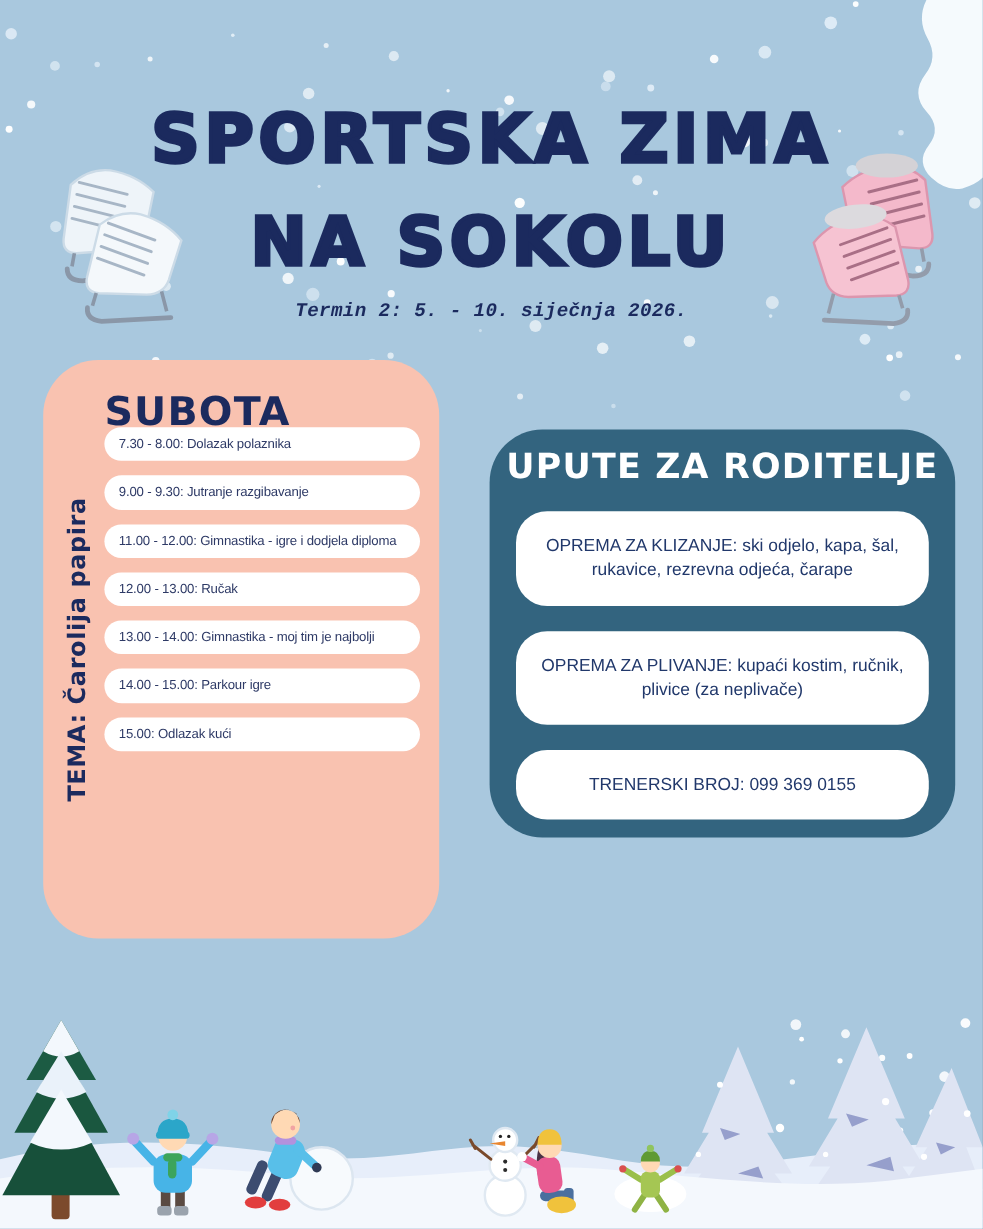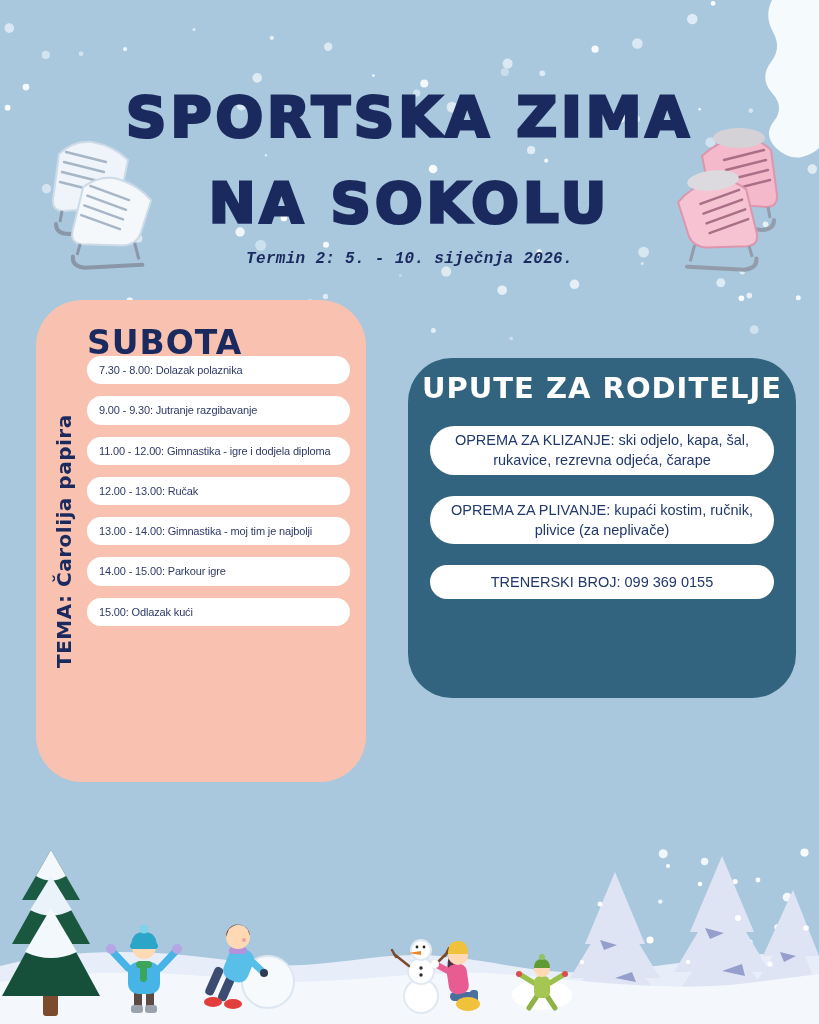--- a/index.html
+++ b/index.html
@@ -29,21 +29,21 @@
   .pill{background:var(--c-pill_white);border-radius:15px;padding:7px 12px;font-size:11px;line-height:1.3;
     letter-spacing:-0.15px;color:var(--c-schedule_text);font-family:"Liberation Sans",sans-serif;}
   .theme-label{position:absolute;left:16px;top:0;height:100%;writing-mode:vertical-rl;
     transform:rotate(180deg);text-align:center;font-size:20px;font-weight:800;color:var(--c-navy);
     letter-spacing:.5px;white-space:nowrap;}
 
   .info-panel{position:absolute;left:408px;top:358px;width:388px;height:340px;
     background:var(--c-teal_panel);border-radius:44px;}
   .info-heading{margin-top:13px;text-align:center;font-size:29px;font-weight:700;color:#ffffff;letter-spacing:1px;}
   .info-list{margin:21px 22px 0;display:flex;flex-direction:column;gap:21px;}
-  .info-pill{background:var(--c-pill_white);border-radius:26px;padding:4px 14px;min-height:34px;
+  .info-pill{background:var(--c-pill_white);border-radius:26px;padding:19px 14px;min-height:34px;
     display:flex;align-items:center;justify-content:center;text-align:center;
     font-size:14.5px;line-height:1.4;color:var(--c-info_text);font-family:"Liberation Sans",sans-serif;}
 
   .scene{position:absolute;left:0;bottom:0;width:819px;height:180px;}
 </style>
 </head>
 <body>
 
 <div class="poster">
 

